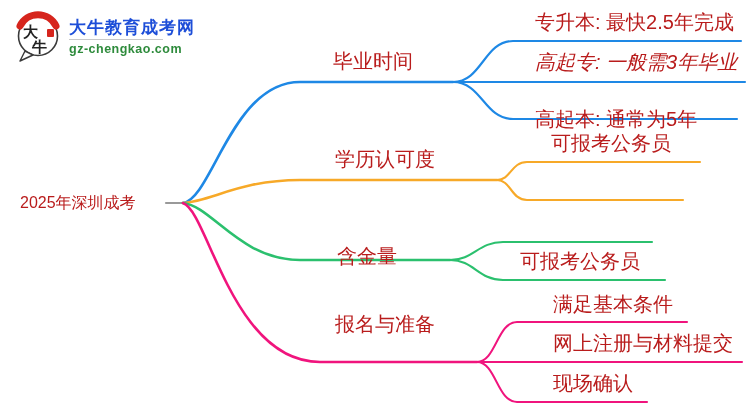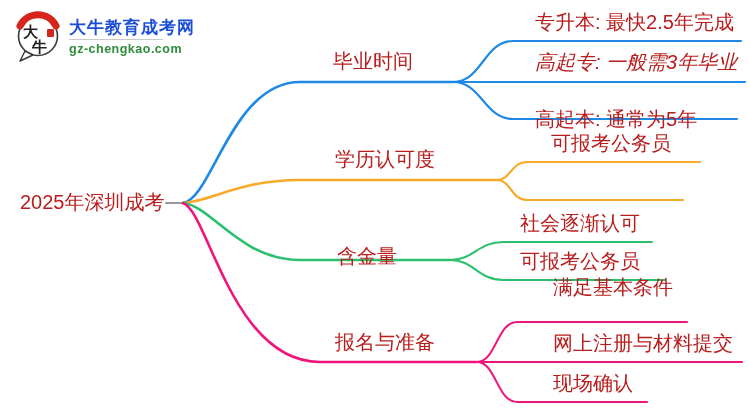--- a/index.html
+++ b/index.html
@@ -3,21 +3,21 @@
 <meta charset="utf-8">
 <style>
   html,body { margin:0; padding:0; background:#fff; }
   .stage {
     position:relative; width:750px; height:410px; background:#ffffff;
     overflow:hidden; font-family:"Liberation Sans", sans-serif;
   }
   .stage svg.wires { position:absolute; left:0; top:0; }
   .label { position:absolute; white-space:nowrap; color:#b91c1c; }
   .branch-label, .leaf-label { font-size:20px; line-height:21px; }
-  .root-label { font-size:20px; line-height:23px; left:20px; top:191px; }
+  .root-label { font-size:16px; line-height:23px; left:20px; top:191px; }
 
   
   .logo { position:absolute; left:12px; top:8px; display:flex; align-items:flex-start; }
   .logo-icon { width:52px; height:56px; }
   .logo-text { margin-left:5px; padding-top:10px; }
   .logo-title { color:#1d4ed8; font-weight:bold; font-size:17px; line-height:19px; letter-spacing:1px; }
   .logo-divider { height:1px; background:#c8c8c8; margin:2px 0 2px 0; width:94px; }
   .logo-domain { color:#2E8B3C; font-weight:bold; font-size:12.5px; line-height:14px; letter-spacing:0.5px; }
 </style>
 </head>
@@ -62,28 +62,27 @@
       <div class="logo-divider"></div>
       <div class="logo-domain">gz-chengkao.com</div>
     </div>
   </div>
 
   <div class="label root-label">2025年深圳成考</div>
 
   <div class="label branch-label" style="left:335px; top:149px;">学历认可度</div>
   <div class="label branch-label" style="left:333px; top:51px;">毕业时间</div>
   <div class="label branch-label" style="left:337px; top:246px;">含金量</div>
-  <div class="label branch-label" style="left:335px; top:332px;">报名与准备</div>
+  <div class="label branch-label" style="left:335px; top:314px;">报名与准备</div>
 
   <div class="label leaf-label" style="left:535px; top:12px;">专升本: 最快2.5年完成</div>
   <div class="label leaf-label" style="left:535px; top:52px;font-style:italic;">高起专: 一般需3年毕业</div>
   <div class="label leaf-label" style="left:535px; top:90px;margin-top:19px;">高起本: 通常为5年</div>
 
   <div class="label leaf-label" style="left:551px; top:133px;">可报考公务员</div>
 
-  <div class="label leaf-label" style="left:520px; top:213px;">社会逐渐认可</div>
   <div class="label leaf-label" style="left:520px; top:251px;">可报考公务员</div>
 
-  <div class="label leaf-label" style="left:553px; top:277px;font-family:Liberation Serif, serif;">满足基本条件</div>
+  <div class="label leaf-label" style="left:553px; top:294px;font-family:Liberation Serif, serif;">满足基本条件</div>
   <div class="label leaf-label" style="left:553px; top:333px;">网上注册与材料提交</div>
   <div class="label leaf-label" style="left:553px; top:373px;">现场确认</div>
 
 </div>
 
 </body></html>

